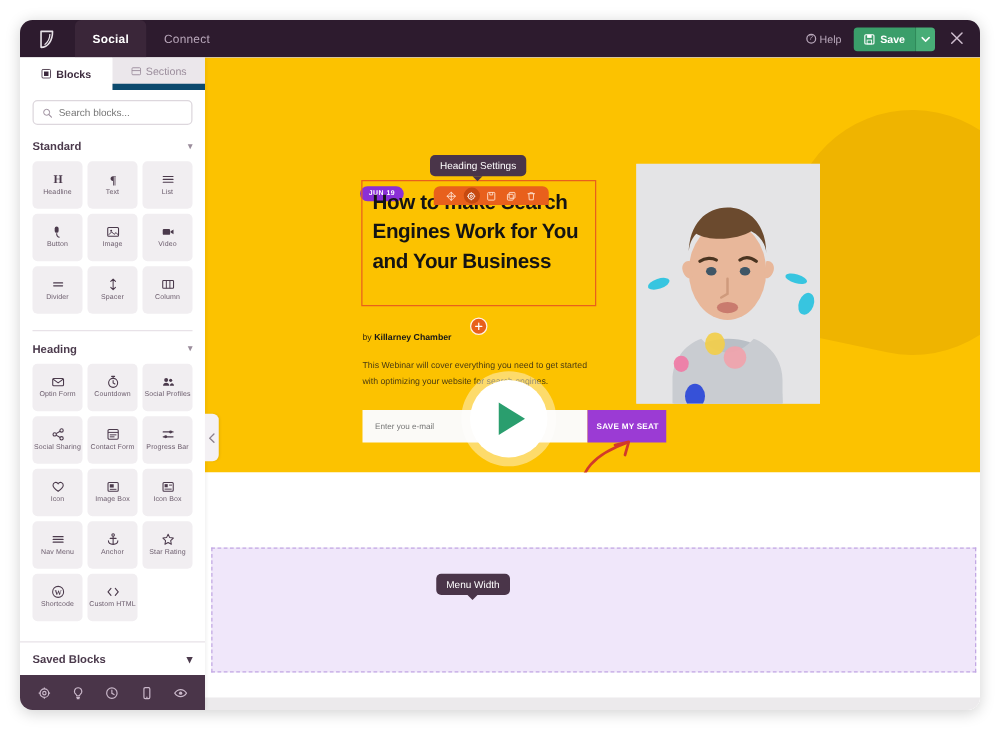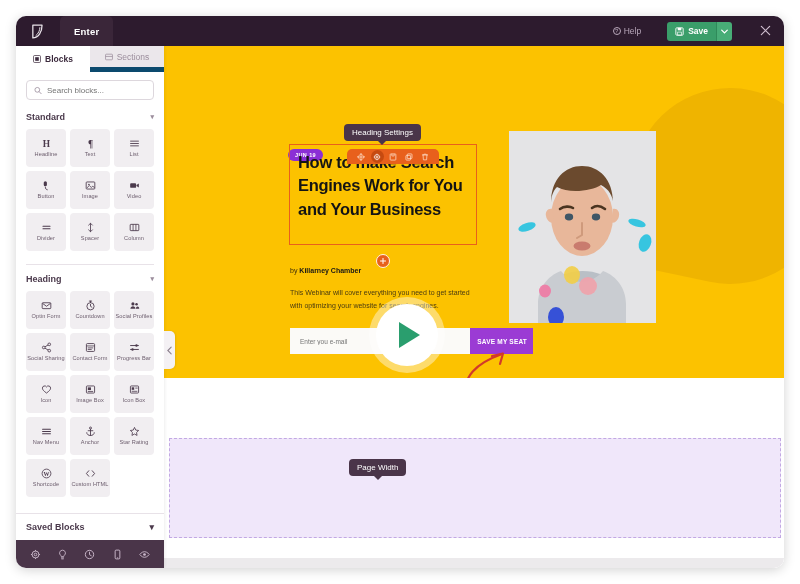--- a/index.html
+++ b/index.html
@@ -41,21 +41,21 @@
   }
   .nav-tab.active {
     color: #ffffff;
     font-weight: bold;
     background: #3a2639;
     border-top-left-radius: 5px;
     border-top-right-radius: 5px;
   }
   .topbar-right {
     margin-left: auto;
-    display: flex; align-items: center; gap: 26px;
+    display: flex; align-items: center; gap: 10px;
     padding-right: 11px;
   }
   .help-item {
     display: flex; align-items: center; gap: 3px;
     font-size: 8.5px; color: #b9a8bb; cursor: pointer;
   }
   .help-circle {
     width: 8px; height: 8px; border-radius: 50%;
     border: 1px solid #b9a8bb;
     display: flex; align-items: center; justify-content: center;
@@ -340,21 +340,24 @@
 <div id="app">
 
   <div class="topbar">
     <div class="logo-cell">
       <svg class="logo-leaf" viewBox="0 0 24 24">
         <path d="M4 3h13c0 10-5 18-13 18z" fill="none" stroke="#e8e2e8" stroke-width="1.8" stroke-linejoin="round"></path>
         <path d="M8 18c4-3 6-8 6-12" fill="none" stroke="#e8e2e8" stroke-width="1.4"></path>
       </svg>
     </div>
     <div class="nav-tab active">
-      <span>Enter</span>
+      <span>Social</span>
+    </div>
+    <div class="nav-tab">
+      <span>Connect</span>
     </div>
 
     <div class="topbar-right">
       <div class="help-item">
         <span class="help-circle">?</span>
         <span>Help</span>
       </div>
       <div class="save-group">
         <div class="save-btn">
           <svg width="9" height="9" viewBox="0 0 16 16">
@@ -746,16 +749,16 @@
 
       <div class="layout-panel">
         
         
 
         
 
         
       </div>
 
-      <div class="tooltip" id="tip-fullwidth">Page Width</div>
+      <div class="tooltip" id="tip-fullwidth">Menu Width</div>
     </div>
   </div>
 </div>
 
 </body></html>

